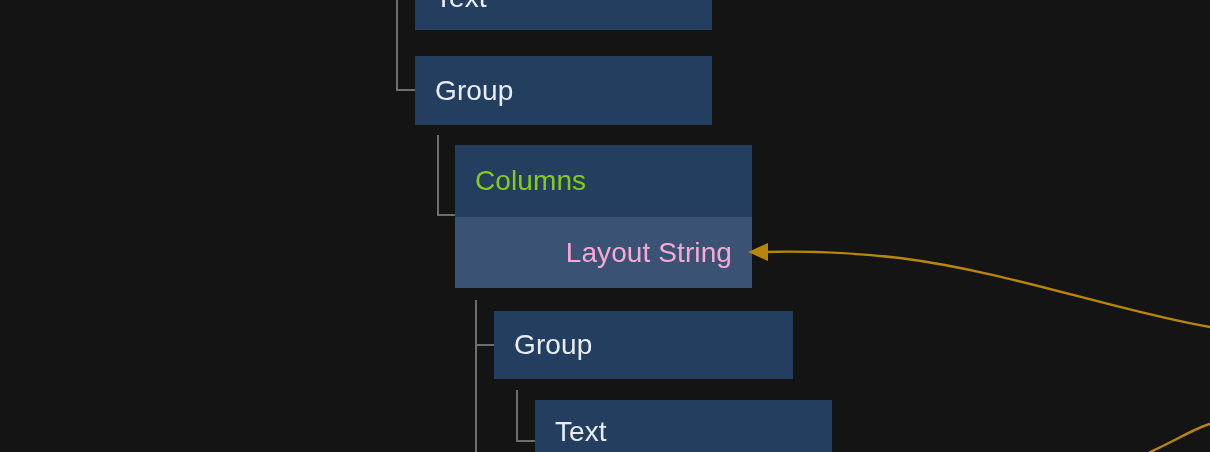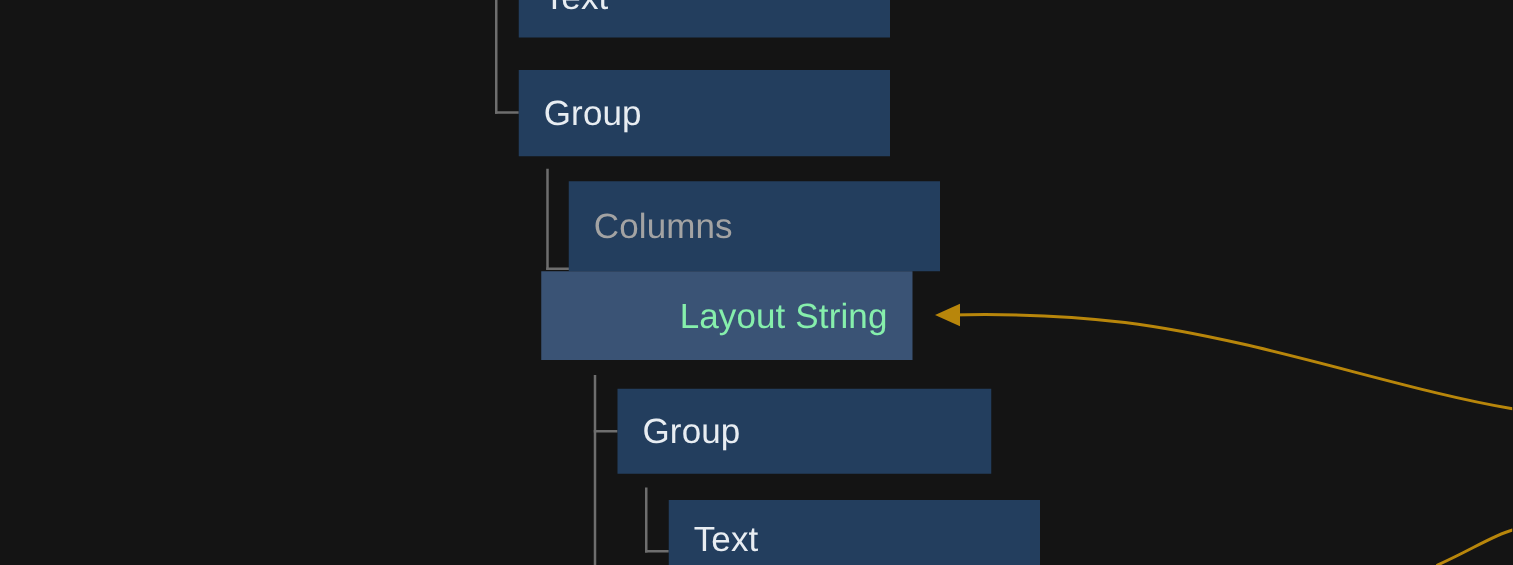--- a/index.html
+++ b/index.html
@@ -66,24 +66,24 @@
       <div class="connector conn-h" style="left: 516px; top: 440px; background: rgb(110, 110, 110); width: 19px;"></div>
     </div>
 
   <div id="node-layer">
       <div class="node left-pad" style="left: 415px; top: -34px; width: 297px; height: 64px; background: rgb(35, 62, 94); color: rgb(232, 237, 242); padding-left: 20px;">
         <span class="label">Text</span>
       </div>
       <div class="node left-pad" style="left: 415px; top: 56px; width: 297px; height: 69px; background: rgb(35, 62, 94); color: rgb(232, 237, 242); padding-left: 20px;">
         <span class="label">Group</span>
       </div>
-      <div class="node left-pad" style="left: 455px; top: 145px; width: 297px; height: 72px; background: rgb(35, 62, 94); color: #a3a3a3; padding-left: 20px;">
+      <div class="node left-pad" style="left: 455px; top: 145px; width: 297px; height: 72px; background: rgb(35, 62, 94); color: #84cc16; padding-left: 20px;">
         <span class="label">Columns</span>
       </div>
-      <div class="node right-pad highlight" style="left: 433px; top: 217px; width: 297px; height: 71px; background: rgb(58, 83, 117); color: #86efac; padding-right: 20px;">
+      <div class="node right-pad highlight" style="left: 455px; top: 217px; width: 297px; height: 71px; background: rgb(58, 83, 117); color: #f9a8d4; padding-right: 20px;">
         <span class="label">Layout String</span>
       </div>
       <div class="node left-pad" style="left: 494px; top: 311px; width: 299px; height: 68px; background: rgb(35, 62, 94); color: rgb(232, 237, 242); padding-left: 20px;">
         <span class="label">Group</span>
       </div>
       <div class="node left-pad" style="left: 535px; top: 400px; width: 297px; height: 64px; background: rgb(35, 62, 94); color: rgb(232, 237, 242); padding-left: 20px;">
         <span class="label">Text</span>
       </div>
     </div>
 

